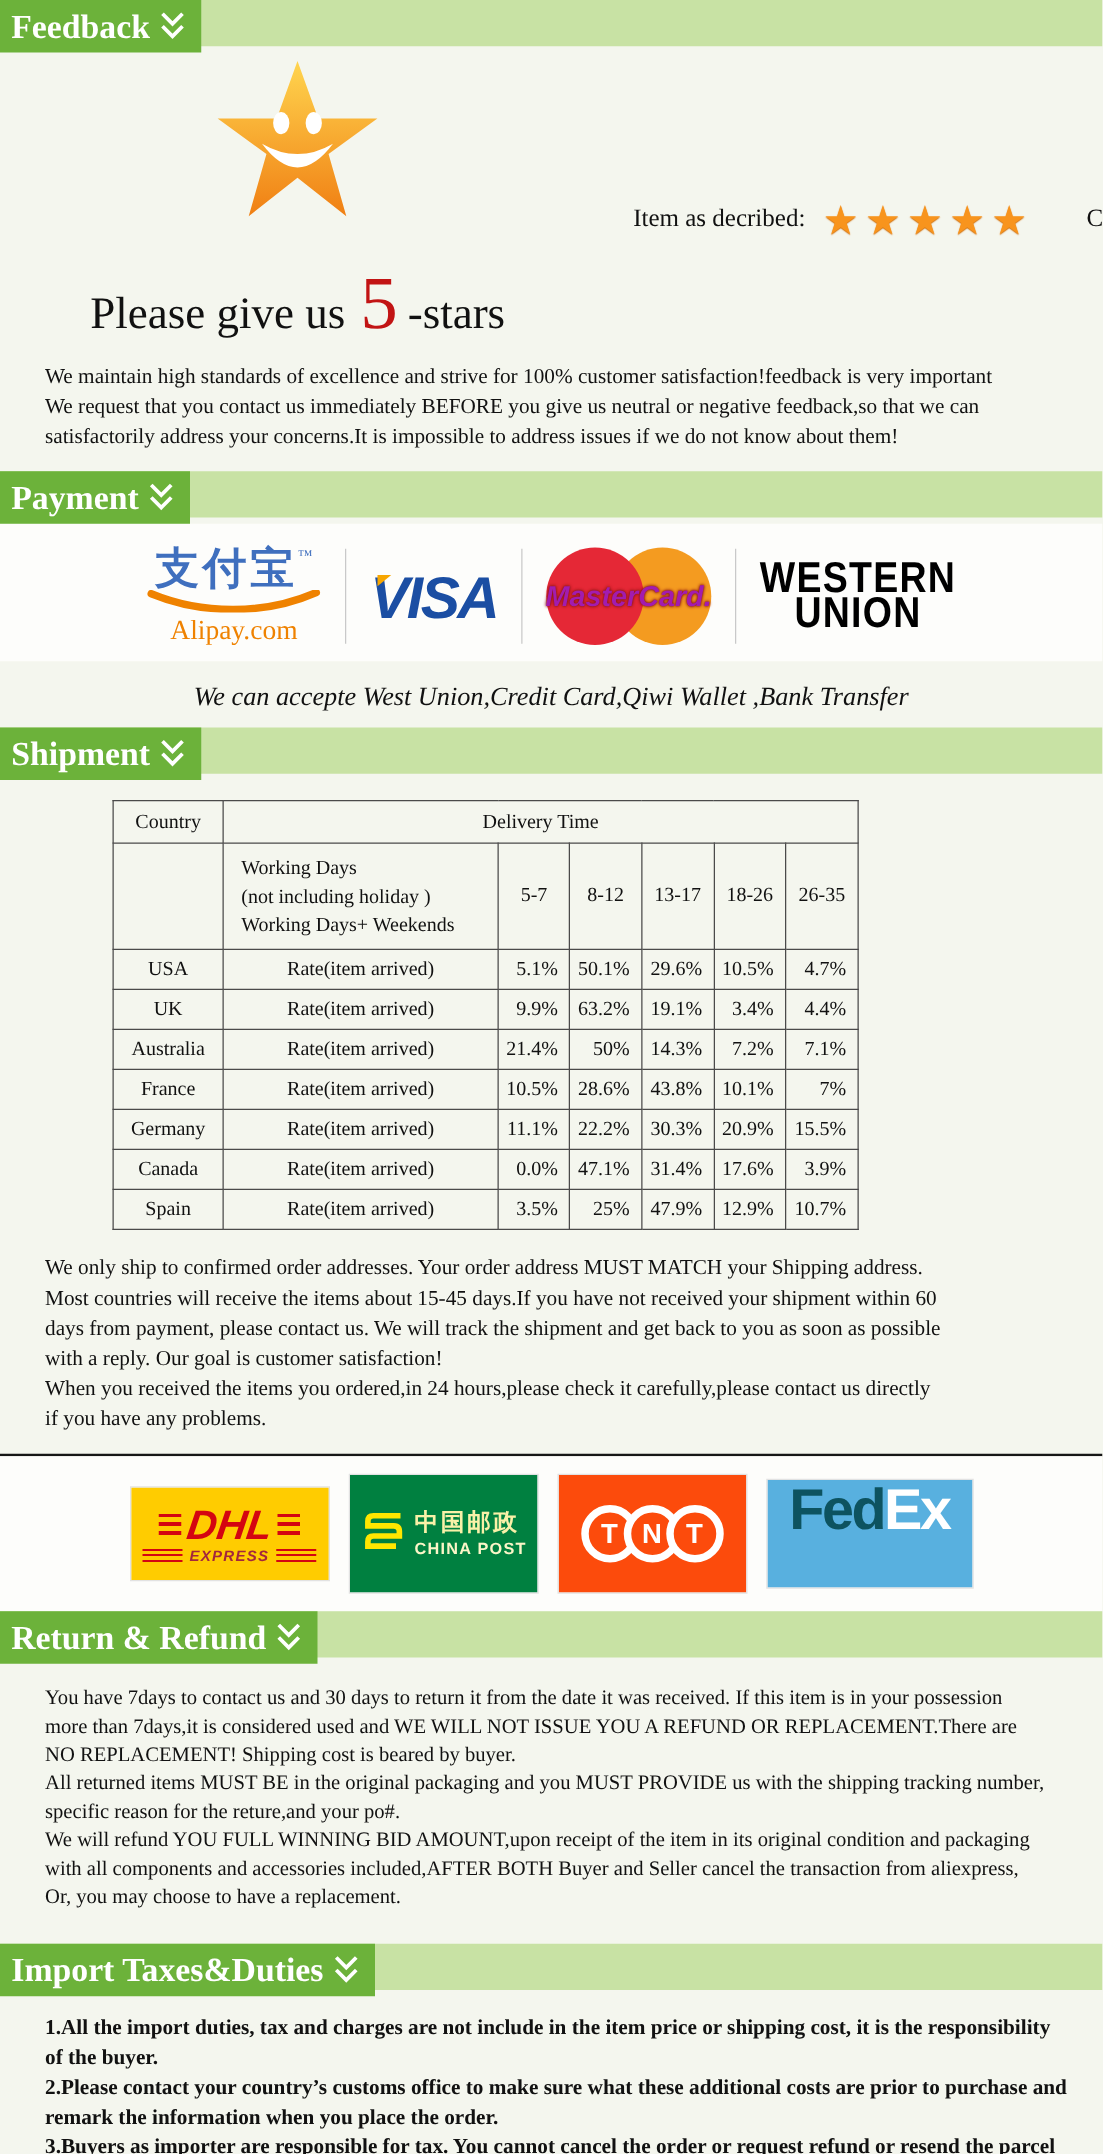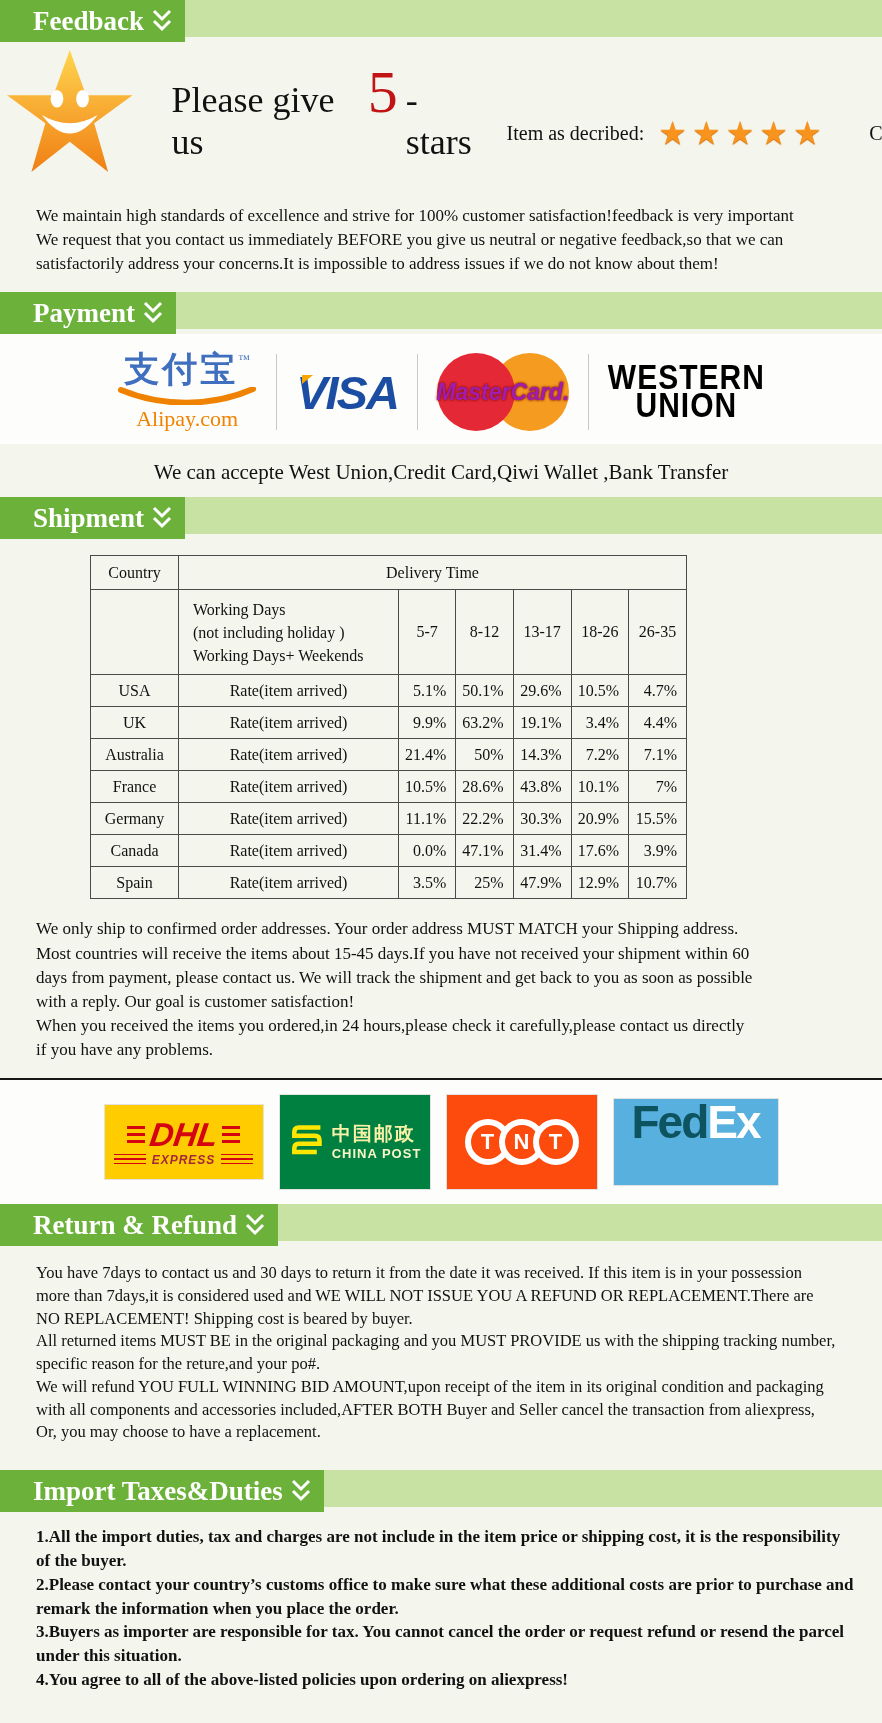--- a/index.html
+++ b/index.html
@@ -3,26 +3,26 @@
 <meta charset="utf-8">
 <style>
   html,body{margin:0;padding:0;}
   body{width:882px;background:#f4f6ee;font-family:"Liberation Serif",serif;color:#111;}
   .page{width:882px;overflow:hidden;}
 
   
   .section-bar{position:relative;height:42px;}
   .section-bar::before{content:"";position:absolute;left:0;top:0;right:0;height:37px;background:#c8e2a4;}
   .bar-block{position:absolute;left:0;top:0;height:42px;background:#6cb23a;display:flex;align-items:center;gap:7px;padding:0 12px 0 9px;cursor:pointer;}
-  .bar-title{color:#fff;font-weight:bold;font-size:27px;font-family:"Liberation Serif",serif;white-space:nowrap;margin-left:24px;}
+  .bar-title{color:#fff;font-weight:bold;font-size:27px;font-family:"Liberation Serif",serif;white-space:nowrap;}
   .chev{flex:0 0 auto;}
 
   
   .fb-content{display:flex;}
-  .fb-left{width:54%;display:flex;flex-direction:row;align-items:center;padding-top:2px;gap:32px;}
+  .fb-left{width:54%;display:flex;flex-direction:column;align-items:center;padding-top:2px;gap:32px;}
   .slogan{display:flex;align-items:baseline;font-size:36px;}
   .slogan .five{color:#c21414;font-size:60px;line-height:.8;margin:0 8px 0 12px;}
   .fb-right{width:46%;padding-top:38px;display:flex;flex-direction:row;gap:9px;}
   .rating-row{display:flex;align-items:center;}
   .rating-label{width:168px;text-align:right;font-size:20px;margin-right:14px;white-space:nowrap;}
   .stars{font-size:32px;letter-spacing:5px;color:#f8941d;text-shadow:0 1px 1px #cf6c06;line-height:1;white-space:nowrap;}
   .body-text{margin:18px 36px 16px 36px;font-size:17px;line-height:1.42;}
   .body-text div{white-space:nowrap;}
 
   
@@ -34,21 +34,21 @@
   .ali-domain{font-size:22px;color:#ef8200;margin-top:1px;}
   .visa{font-family:"Liberation Sans",sans-serif;font-style:italic;font-weight:900;font-size:47px;color:#1b4ea3;letter-spacing:-2px;position:relative;}
   .visa::before{content:"";position:absolute;left:6px;top:10px;width:0;height:0;border-left:11px solid #f7a600;border-bottom:9px solid transparent;}
   .mc{position:relative;width:132px;height:80px;}
   .mc-circle{position:absolute;top:1px;width:78px;height:78px;border-radius:50%;}
   .mc-red{left:0;background:#e52836;z-index:1;}
   .mc-org{right:0;background:#f49b20;}
   .mc-text{position:absolute;z-index:2;top:50%;left:50%;transform:translate(-50%,-50%);color:#a21caf;font-family:"Liberation Sans",sans-serif;font-style:italic;font-weight:bold;font-size:23px;white-space:nowrap;text-shadow:0 0 3px #8c1515,0 0 2px #8c1515;}
   .wu{text-align:center;font-family:"Liberation Sans",sans-serif;font-weight:900;color:#000;line-height:.95;}
   .wu div{font-size:30px;transform:scaleY(1.15);letter-spacing:1px;}
-  .pay-note{text-align:center;font-size:21px;margin:16px 0 12px;}
+  .pay-note{text-align:center;font-size:21px;margin:16px 0 12px;font-style:italic;}
 
   
   .ship-table{border-collapse:collapse;margin:16px 0 18px 90px;font-size:16px;}
   .ship-table td{border:1.6px solid #4a4a4a;text-align:center;padding:2px 6px;}
   .ship-table .h1{height:34px;}
   .ship-table .desc-cell{text-align:left;padding-left:14px;line-height:1.45;height:80px;}
   .ship-table .range-cell{height:80px;}
   .ship-table .data-row td{height:27px;}
   .ship-table .rate-val{text-align:right;padding-right:9px;}
   .divider{border:none;border-top:2.5px solid #161616;margin:14px 0 0 0;}

